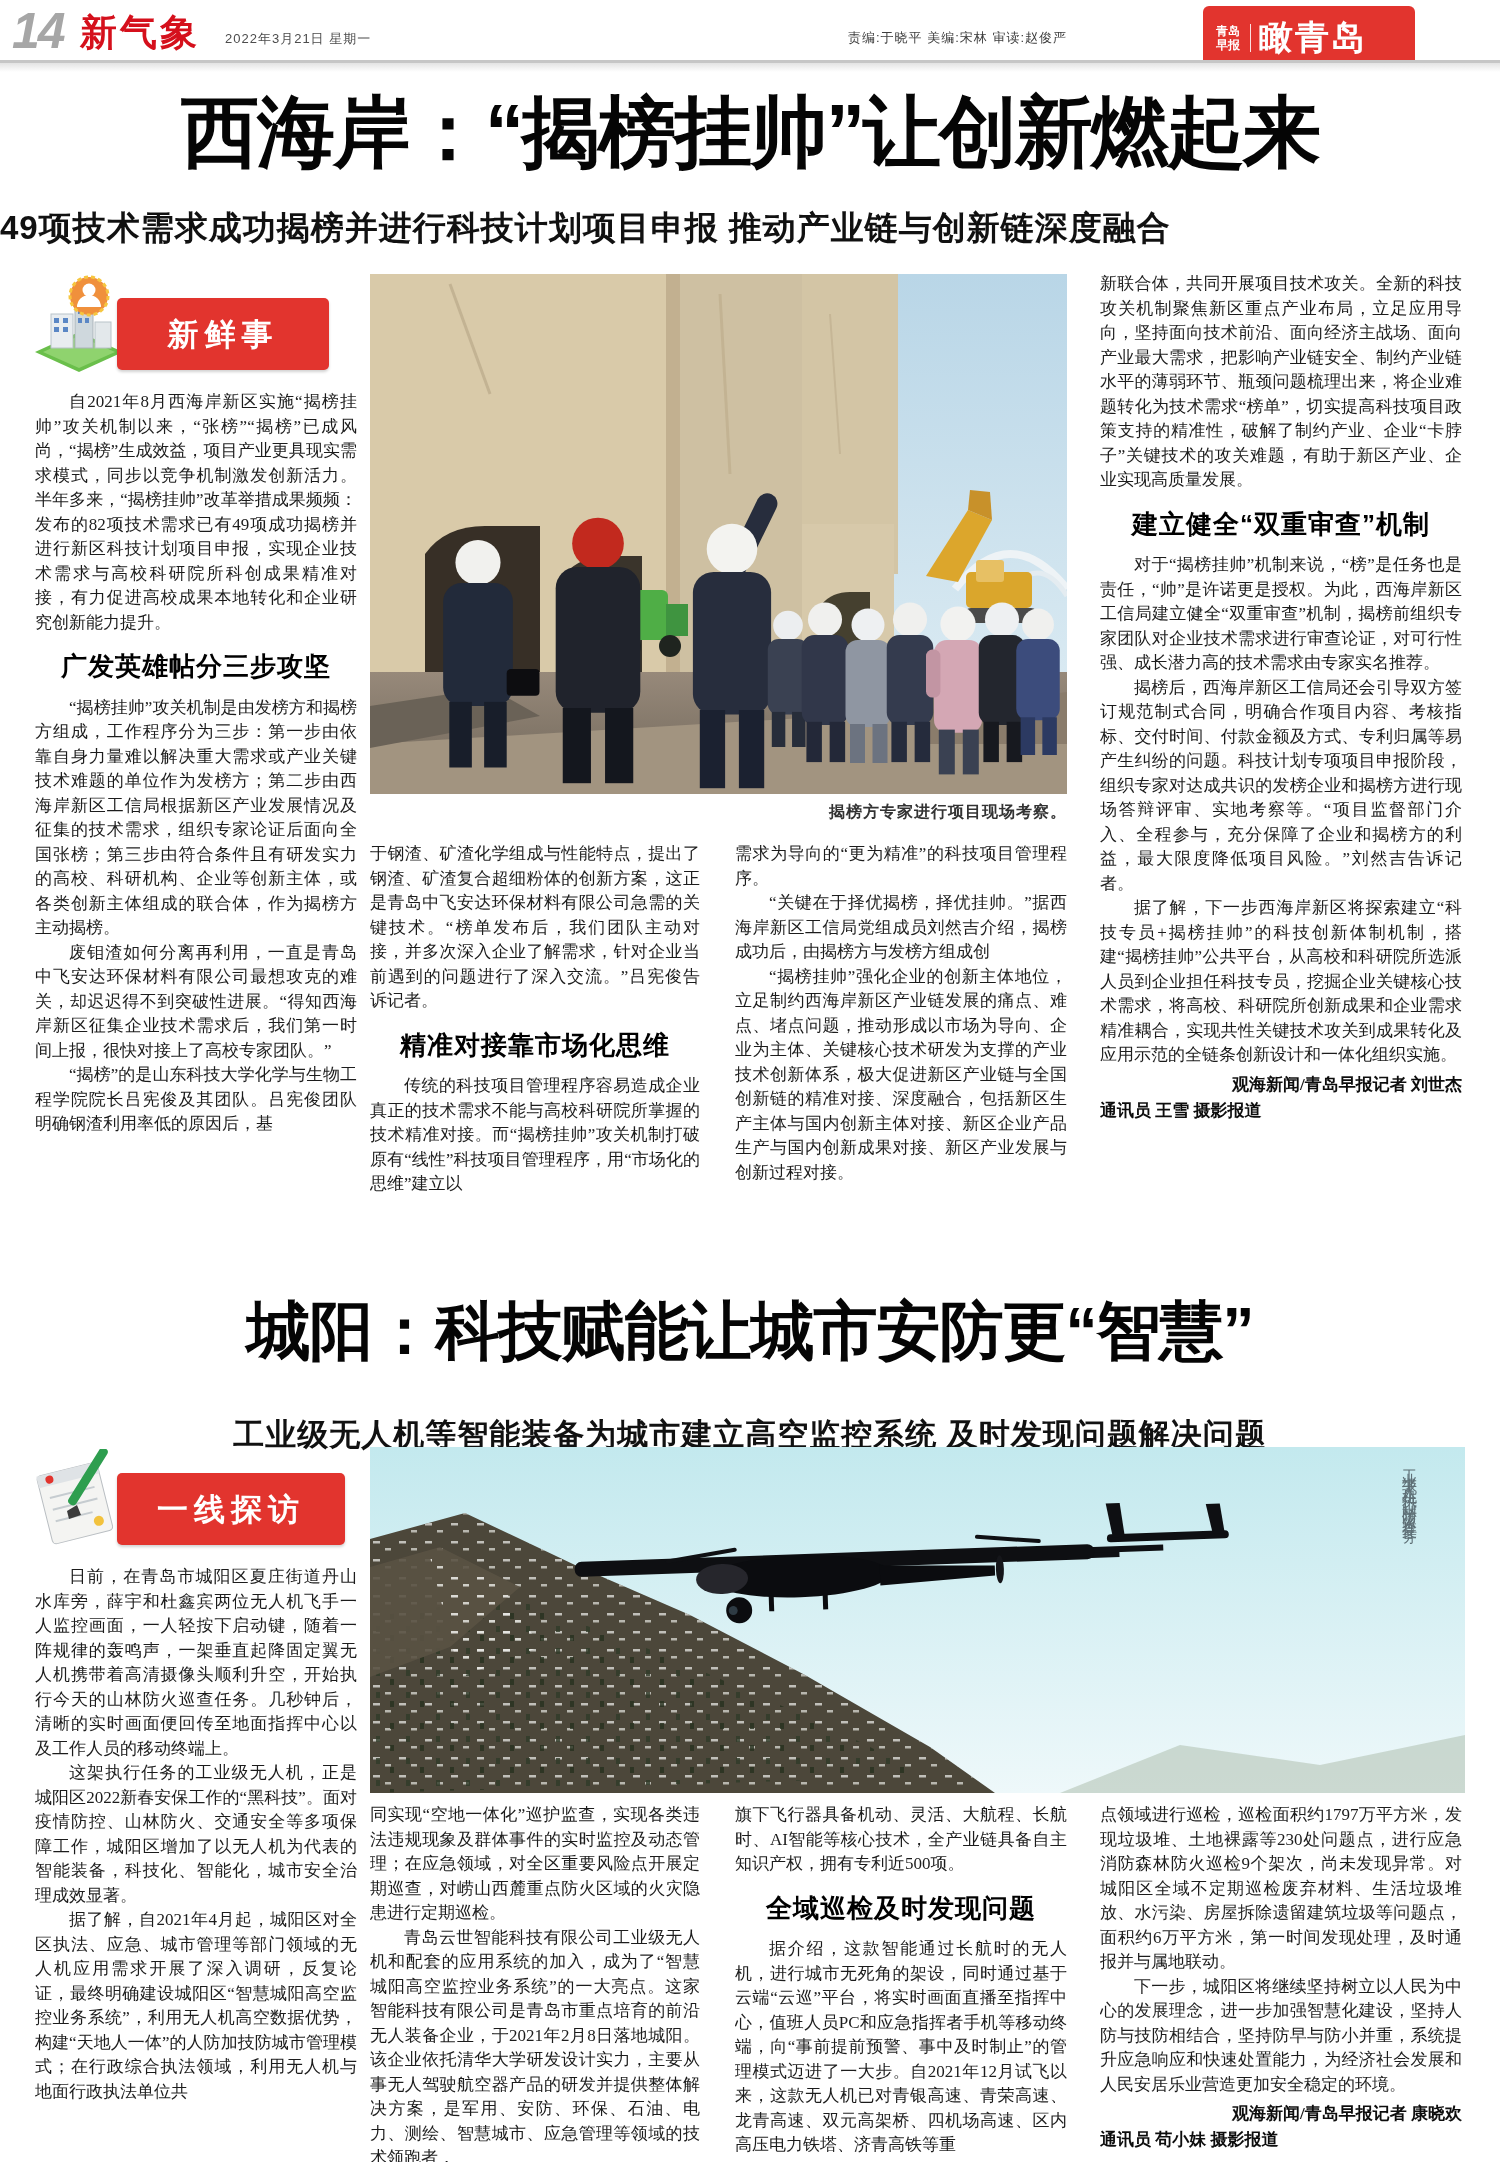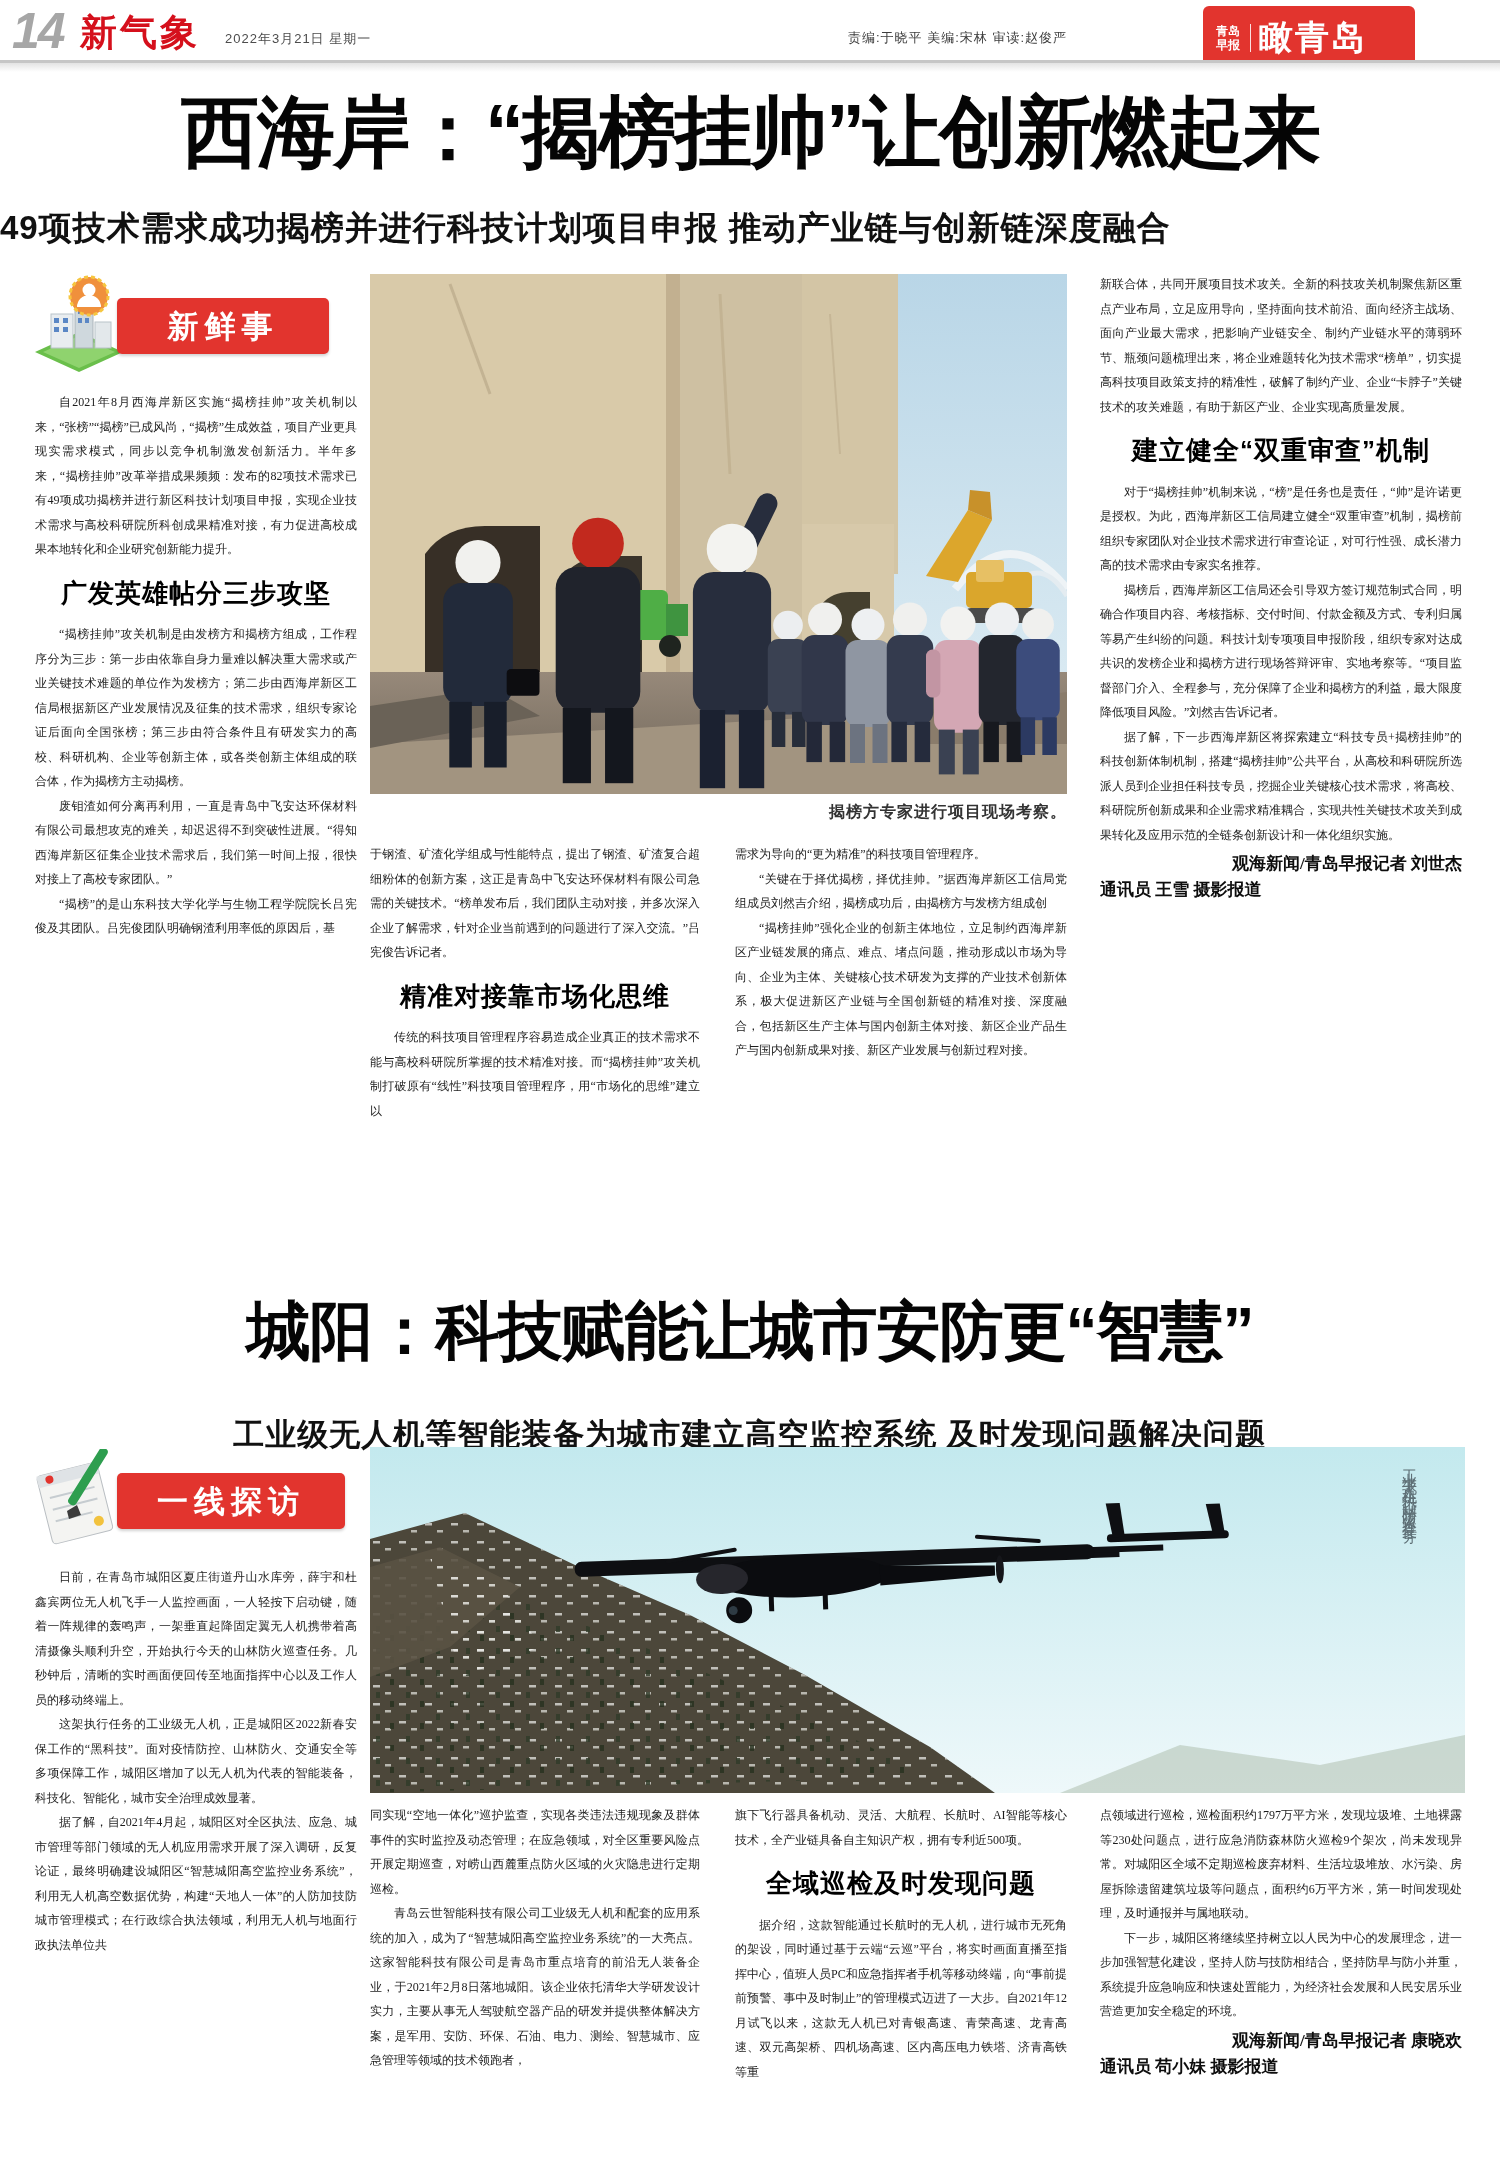--- a/index.html
+++ b/index.html
@@ -20,32 +20,32 @@
   .header-shade{left:0;top:63px;width:1500px;height:9px;background:linear-gradient(#e3e3e3,#ffffff);}
 
   
   .headline{width:1500px;text-align:center;font:900 78px/1.05 "Liberation Sans",sans-serif;color:#050505;letter-spacing:-2px;}
   .headline2{width:1500px;text-align:center;font:900 64px/1.05 "Liberation Sans",sans-serif;color:#050505;letter-spacing:-1px;}
   .deck{width:1500px;text-align:left;font:bold 33px/1.2 "Liberation Sans",sans-serif;color:#111;letter-spacing:1px;}
   .deck2{width:1500px;text-align:center;font:bold 31px/1.2 "Liberation Sans",sans-serif;color:#111;letter-spacing:1px;margin-top:20px;}
 
   
   .col{overflow:hidden;}
-  .bp{font-size:12px;line-height:24.5px;text-align:justify;text-indent:2em;margin:0;color:#1c1c1c;}
+  .bp{font-size:17px;line-height:24.5px;text-align:justify;text-indent:2em;margin:0;color:#1c1c1c;}
   .bp.cont{text-indent:0;}
   .colhead{font:bold 26px/1.1 "Liberation Sans",sans-serif;text-align:center;color:#000;
            margin:17px 0 15px;letter-spacing:1px;}
   .byline{font:bold 17px/26px "Liberation Serif",serif;color:#0d0d0d;margin-top:4px;}
   .byline .r{text-align:right;}
   .byline .l{text-align:left;}
 
   
   .badge-wrap{position:relative;height:118px;}
   .badge-icon{position:absolute;left:-4px;top:2px;}
-  .badge-box{position:absolute;left:82px;top:26px;height:56px;background:#e2342e;border-radius:5px;
+  .badge-box{position:absolute;left:82px;top:26px;height:72px;background:#e2342e;border-radius:5px;
              display:flex;align-items:center;justify-content:center;
              font:900 31px/1 "Liberation Sans",sans-serif;color:#fff;letter-spacing:6px;
              box-shadow:0 2px 3px rgba(0,0,0,.18);}
 
   
   .photo{display:block;}
   .caption1{font:bold 16px/1 "Liberation Serif",serif;color:#333;text-align:right;letter-spacing:1px;}
   .vcaption{writing-mode:vertical-rl;font:15px/1.5 "Liberation Serif",serif;color:#5e6f76;letter-spacing:4px;}
 </style>
 </head>

